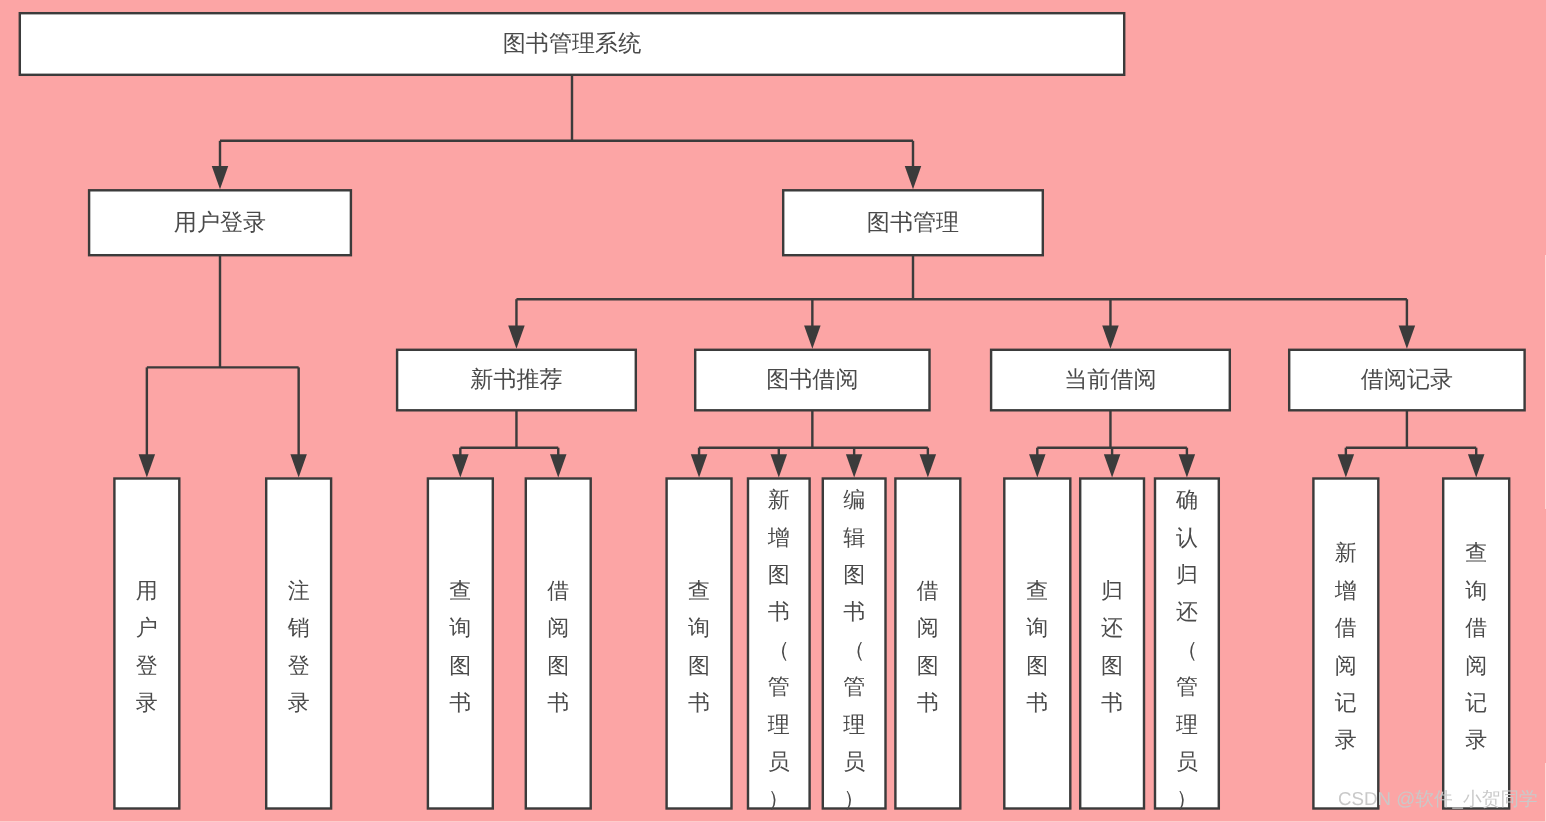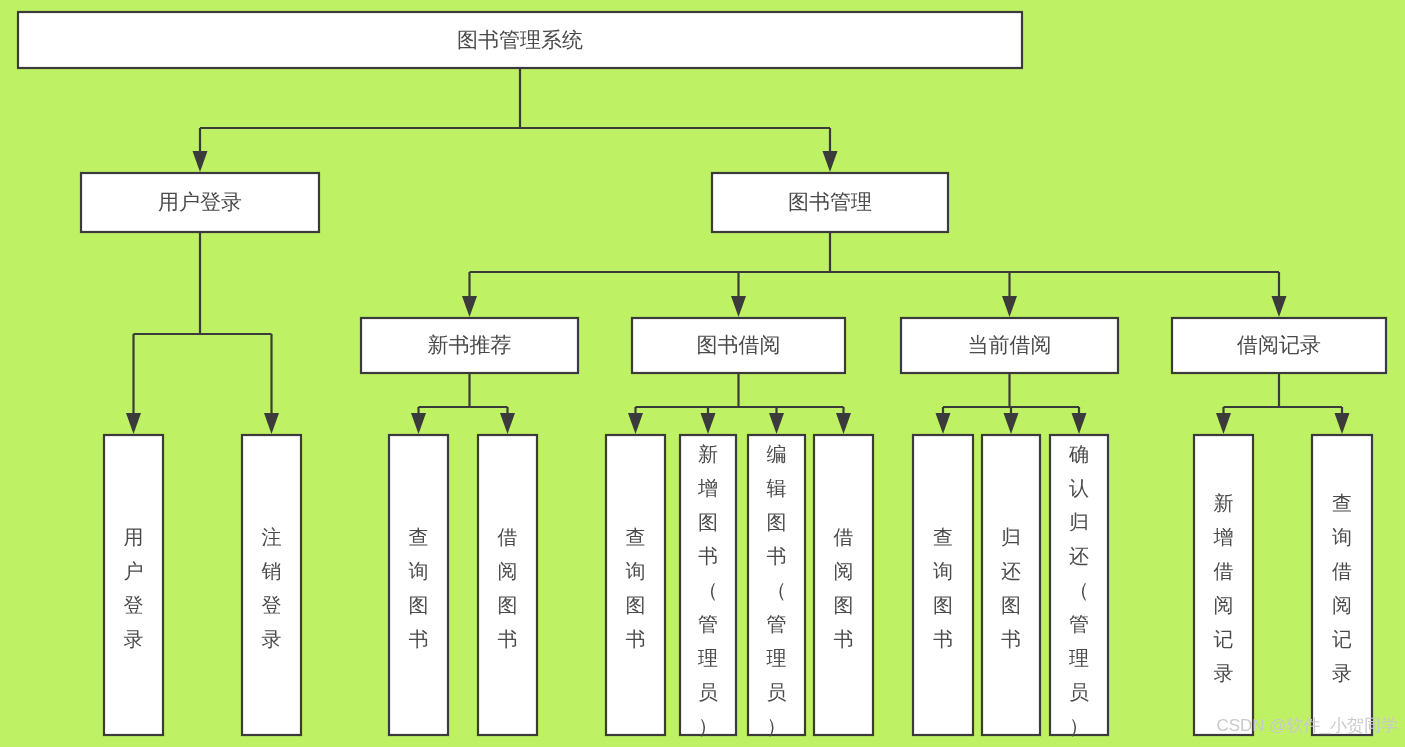--- a/index.html
+++ b/index.html
@@ -8,21 +8,21 @@
     padding: 0;
     background: #ffffff;
   }
   body {
     font-family: "Liberation Sans", "DejaVu Sans", sans-serif;
   }
   #diagram-root {
     position: relative;
     width: 1405px;
     height: 747px;
-    background: #bef264;
+    background: #fca5a5;
     overflow: hidden;
   }
   svg#tree-svg {
     position: absolute;
     left: 0;
     top: 0;
     width: 1405px;
     height: 747px;
     display: block;
   }

